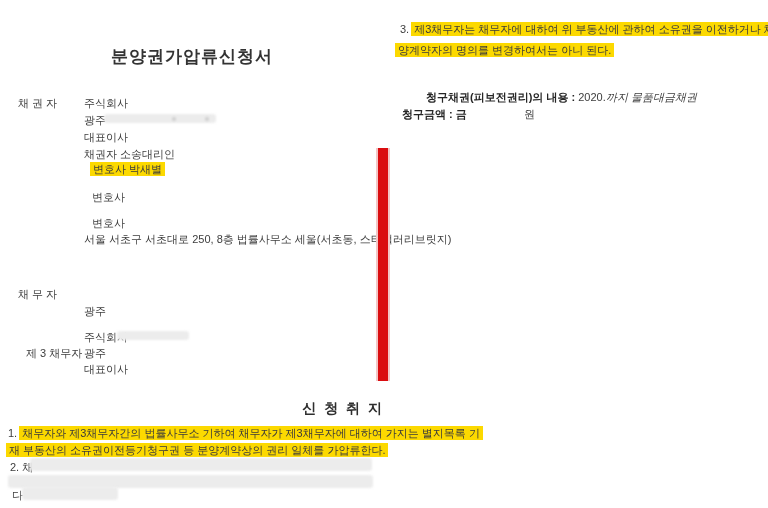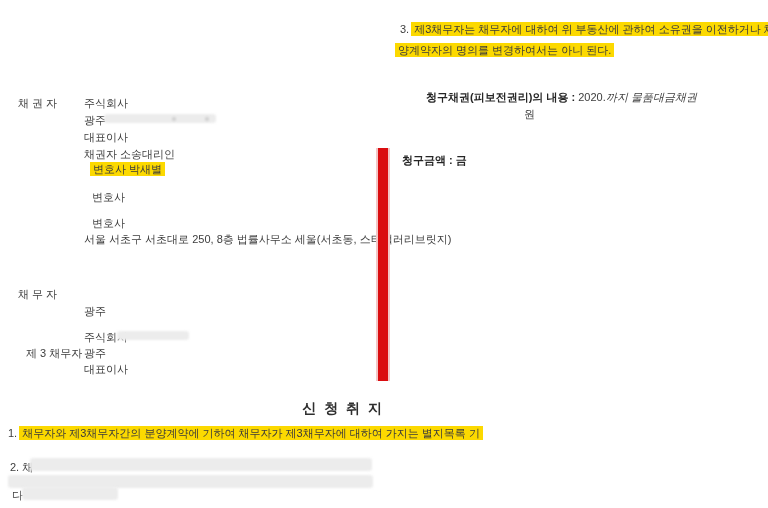--- a/index.html
+++ b/index.html
@@ -63,20 +63,21 @@
     width: 10px; height: 233px;
     background: #da0d10;
     box-shadow: -2px 0 0 #f3c6c6, 2px 0 0 #f3c6c6;
   }
 </style>
 </head>
 <body>
 
 <div class="canvas">
 
+  <div class="doc-title">분양권가압류신청서</div>
 
   <div class="line" style="left:18px; top:96px;">채 권 자</div>
   <div class="line" style="left:84px; top:96px;">주식회사</div>
   <div class="line" style="left:84px; top:113px;">광주</div>
   <div class="redact" style="left:104px; top:114px; width:112px; height:9px;"></div>
   <div class="redact-dot" style="left:172px; top:117px;"></div>
   <div class="redact-dot" style="left:205px; top:117px;"></div>
   <div class="line" style="left:84px; top:130px;">대표이사</div>
   <div class="line" style="left:84px; top:147px;">채권자 소송대리인</div>
   <div class="line" style="left:90px; top:162px;"><span class="hl">변호사 박새별</span></div>
@@ -89,21 +90,24 @@
 
   <div class="line" style="left:26px; top:330px;margin-top:16px;">제 3 채무자</div>
   <div class="line" style="left:84px; top:330px;">주식회사</div>
   <div class="redact" style="left:117px; top:331px; width:72px; height:9px;"></div>
   <div class="line" style="left:84px; top:346px;">광주</div>
   <div class="line" style="left:84px; top:362px;">대표이사</div>
 
   <div class="section-heading">신 청 취 지</div>
 
   <div class="line" style="left:8px; top:426px;">
-    <span class="marker">1.</span><span class="hl">채무자와 제3채무자간의 분양계약에 기하여 채무자가 제3채무자에 대하여 가지는 별지목록 기</span>
+    <span class="marker">1.</span><span class="hl">채무자와 제3채무자간의 법률사무소 기하여 채무자가 제3채무자에 대하여 가지는 별지목록 기</span>
+  </div>
+  <div class="line" style="left:6px; top:443px;">
+    <span class="hl">재 부동산의 소유권이전등기청구권 등 분양계약상의 권리 일체를 가압류한다.</span>
   </div>
 
   <div class="line" style="left:10px; top:460px;">2. 채</div>
   <div class="redact" style="left:30px; top:458px; width:342px; height:13px;"></div>
   <div class="redact" style="left:8px; top:475px; width:365px; height:13px;"></div>
   <div class="line" style="left:12px; top:488px;">다</div>
   <div class="redact" style="left:22px; top:487px; width:96px; height:13px;"></div>
 
   <div class="red-bar"></div>
 
@@ -113,18 +117,18 @@
   <div class="line" style="left:395px; top:43px;">
     <span class="hl">양계약자의 명의를 변경하여서는 아니 된다.</span>
   </div>
 
   <div class="line" style="left:402px; top:90px;margin-left:24px;">
     <span class="bold">청구채권(피보전권리)의 내용 :</span>
     <span>2020.</span>
   </div>
   <div class="line" style="left:606px; top:90px;font-style:italic;">까지 물품대금채권</div>
 
-  <div class="line" style="left:402px; top:107px;margin-top:46px;">
+  <div class="line" style="left:402px; top:107px;">
     <span class="bold">청구금액 : 금</span>
   </div>
   <div class="line" style="left:524px; top:107px;">원</div>
 
 </div>
 
 </body></html>

